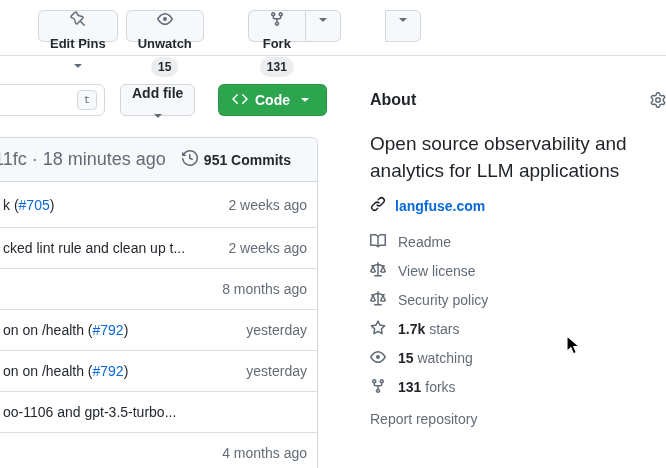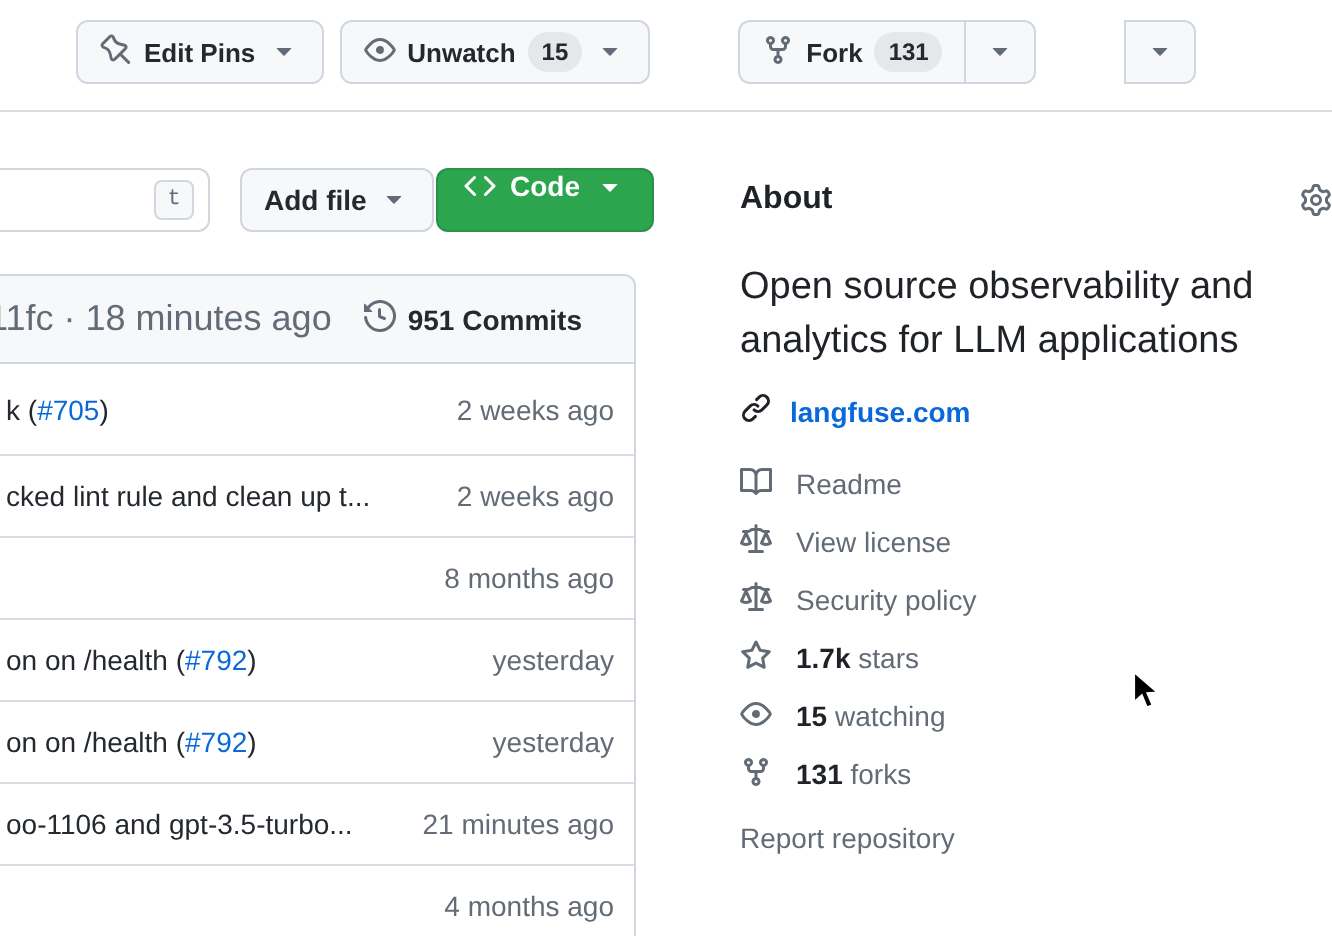--- a/index.html
+++ b/index.html
@@ -12,20 +12,21 @@
   body { position: relative; }
 
   
   .action-bar { position: absolute; left: 38px; top: 10px; display: flex; gap: 8px; }
   .btn {
     display: flex; align-items: center; gap: 6px;
     height: 32px; padding: 0 11px;
     background: #f6f8fa; border: 1px solid #d0d7de; border-radius: 6px;
     font-size: 13px; font-weight: 600; color: #24292f; cursor: pointer;
     white-space: nowrap;
+    flex-direction: column;
   }
   .btn svg { flex: none; }
   .icon-muted { fill: #636c76; }
   .counter {
     background: rgba(175,184,193,0.25); border-radius: 2em;
     padding: 0 7px; height: 20px; line-height: 20px;
     font-size: 12px; font-weight: 600; color: #24292f;
   }
   .btn-group { display: flex; padding-left: 36px; }
   .btn-group .seg-main { border-radius: 6px 0 0 6px; border-right: none; }
@@ -43,21 +44,21 @@
   }
   .kbd {
     position: absolute; right: 7px; top: 5px; min-width: 20px; height: 20px;
     border: 1px solid #d0d7de; border-radius: 4px; background: #f6f8fa;
     font-size: 11px; color: #636c76; text-align: center; line-height: 19px;
     font-family: "Liberation Mono", "DejaVu Sans Mono", monospace;
   }
   .add-file-btn { position: absolute; left: 120px; top: 84px; font-size: 14px; }
   .code-btn {
     position: absolute; left: 218px; top: 84px; height: 32px;
-    display: flex; align-items: flex-start; gap: 7px; padding: 0 13px;
+    display: flex; align-items: center; gap: 7px; padding: 0 13px;
     background: #2da44e; border: 1px solid rgba(27,31,36,0.15); border-radius: 6px;
     color: #fff; font-size: 14px; font-weight: 600; cursor: pointer;
   }
   .code-btn svg { fill: #ffffff; }
 
   
   .file-table {
     position: absolute; left: -40px; top: 137px; width: 358px;
     background: #fff; border: 1px solid #d0d7de; border-radius: 6px 6px 0 0;
   }
@@ -201,21 +202,20 @@
   <div class="file-row">
     <span class="row-message"><span>on on /health (</span><a>#792</a><span>)</span></span>
     <span class="row-date">yesterday</span>
   </div>
   <div class="file-row">
     <span class="row-message"><span>on on /health (</span><a>#792</a><span>)</span></span>
     <span class="row-date">yesterday</span>
   </div>
   <div class="file-row">
     <span class="row-message"><span>oo-1106 and gpt-3.5-turbo...</span><a></a><span></span></span>
-    <span class="row-date">21 minutes ago</span>
   </div>
   <div class="file-row">
     <span class="row-message"><span></span><a></a><span></span></span>
     <span class="row-date">4 months ago</span>
   </div>
 </div>
 
 <div class="about">
   <div class="about-header">
     <span class="about-title">About</span>

